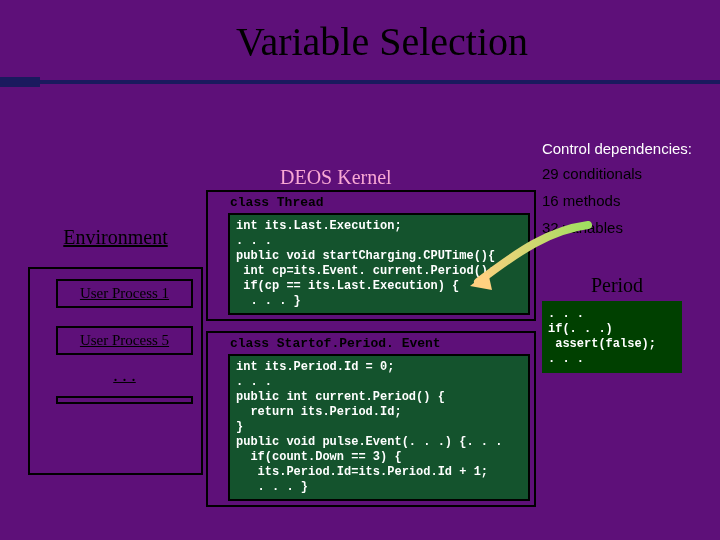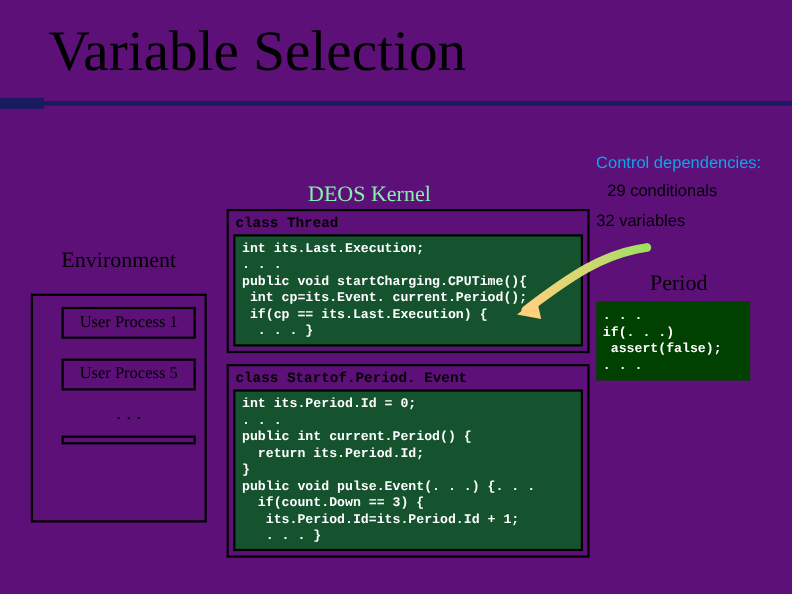--- a/index.html
+++ b/index.html
@@ -8,23 +8,24 @@
     background: #5e1079;
     font-family: "Times New Roman", Times, serif;
     color: #000;
     position: relative;
     overflow: hidden;
   }
   .title-wrap {
     padding: 18px 0 0 44px;
   }
   .title {
-    font-size: 52px;
+    font-size: 40px;
     color: #000;
     font-weight: 400;
+    text-align: center;
   }
   .underline-block {
     margin-top: 12px;
     height: 10px;
     display: flex;
   }
   .underline-left {
     width: 40px;
     height: 10px;
     background: #1a1a5e;
@@ -34,41 +35,41 @@
     height: 4px;
     margin-top: 3px;
     background: #1a1a5e;
   }
   .ctrl-dep {
     position: absolute;
     right: 28px;
     top: 140px;
     font-family: Arial, Helvetica, sans-serif;
     font-size: 15px;
-    color: #0ea5e9;
+    color: #ffffff;
     text-align: right;
   }
   .kernel-header {
     position: absolute;
     left: 280px;
     top: 166px;
     font-size: 20px;
-    color: #86efac;
+    color: #f9a8d4;
   }
   .stats {
     position: absolute;
     right: 28px;
     top: 166px;
     width: 150px;
     font-family: Arial, Helvetica, sans-serif;
     font-size: 15px;
     color: #000;
     line-height: 1.0;
   }
-  .stats .stat-cond { margin-bottom: 12px; margin-left: 10px; }
+  .stats .stat-cond { margin-bottom: 12px; }
   .stats .stat-meth { margin-bottom: 12px; }
   .stats .stat-var  { margin-bottom: 40px; }
   .req-mon {
     font-family: "Times New Roman", Times, serif;
     font-size: 20px;
     color: #000;
     text-align: center;
     margin-bottom: 6px;
   }
   .req-mon span { display: block; }
@@ -81,21 +82,22 @@
     padding: 6px 6px;
     line-height: 1.25;
     white-space: pre;
     width: 140px;
   }
 
   .env {
     position: absolute;
     left: 28px;
     top: 226px;
-    width: 160px;
+    width: 175px;
+    text-decoration: underline;
   }
   .env-title {
     font-size: 20px;
     color: #000;
     text-align: center;
     margin-bottom: 18px;
   }
   .env-box-group {
     border: 2px solid #000;
     padding: 10px 8px 14px 26px;
@@ -122,21 +124,21 @@
   }
 
   .kernel {
     position: absolute;
     left: 206px;
     top: 190px;
     width: 330px;
   }
   .outer-box {
     border: 2px solid #000;
-    padding: 2px 4px 4px 4px;
+    padding: 2px 4px 4px 20px;
     margin-bottom: 10px;
   }
   .class-hdr {
     font-family: "Courier New", Courier, monospace;
     font-weight: bold;
     font-size: 13px;
     color: #000;
     padding: 1px 0 3px 2px;
   }
   .inner-code {
@@ -167,20 +169,21 @@
   <div class="underline-left"></div>
   <div class="underline-right"></div>
 </div>
 
 <div class="ctrl-dep">Control dependencies:</div>
 
 <div class="kernel-header">DEOS Kernel</div>
 
 <div class="stats">
   <div class="stat-cond">29 conditionals</div>
+  <div class="stat-meth">16 methods</div>
   <div class="stat-var">32 variables</div>
   <div class="req-mon">
     <span>Period</span>
   </div>
   <div class="monitor-code">. . .
 if(. . .)
  assert(false);
 . . .</div>
 </div>
 

